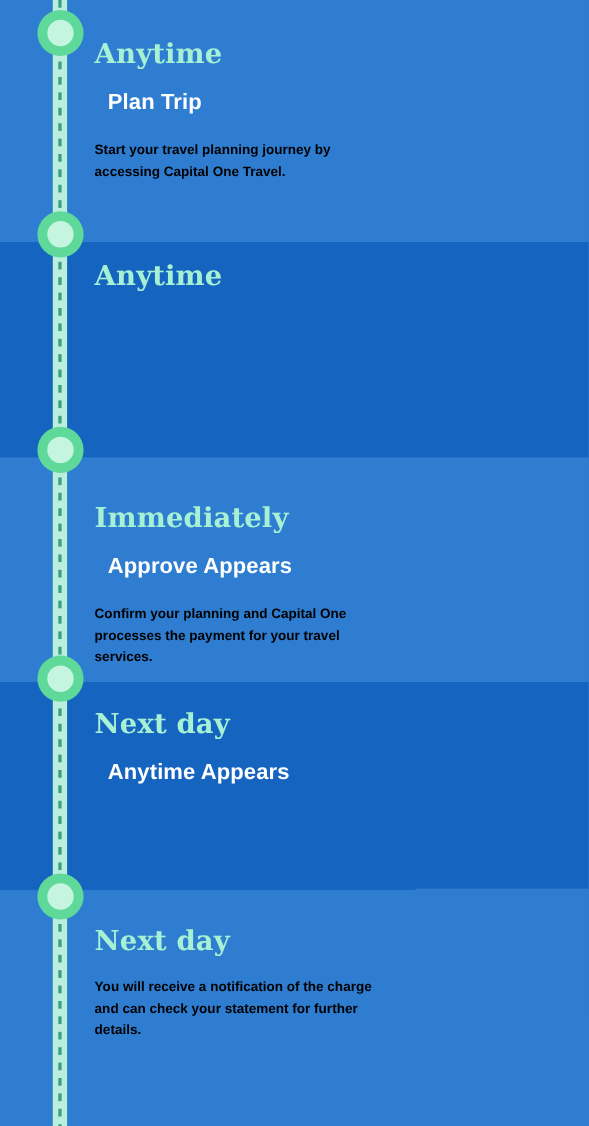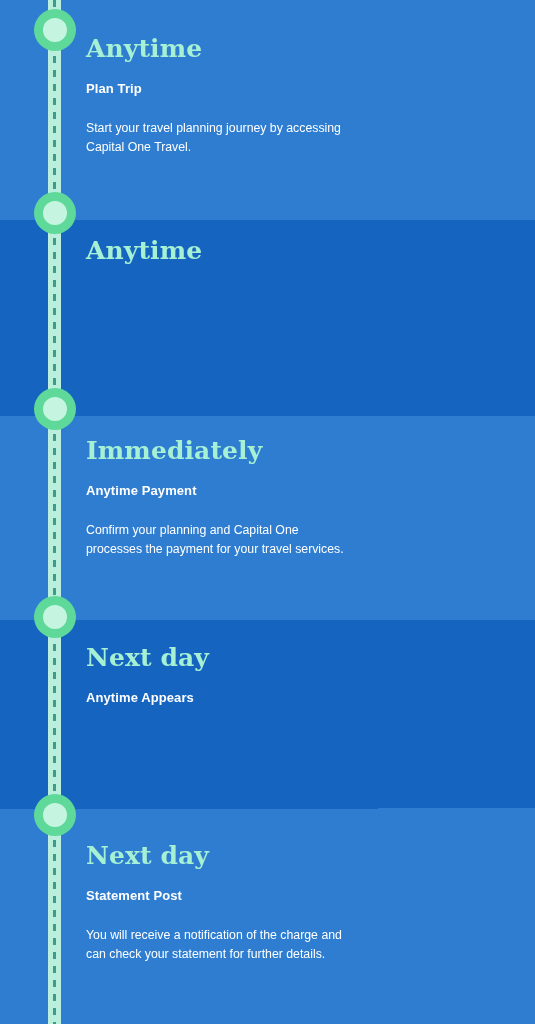--- a/index.html
+++ b/index.html
@@ -98,32 +98,32 @@
     font-weight: 700;
     font-size: 25px;
     line-height: 1.05;
     color: #A6F0D4;
     margin: 0 0 19px 0;
     letter-spacing: 0.1px;
   }
   .step-title {
     font-family: "Liberation Sans", sans-serif;
     font-weight: 700;
-    font-size: 13px;
+    font-size: 20px;
     line-height: 1.2;
     color: #FFFFFF;
-    margin: 0 0 22px 0;
+    margin: 0 0 22px 12px;
     letter-spacing: 0.1px;
   }
   .step-desc {
     font-family: "Liberation Sans", sans-serif;
-    font-weight: 400;
+    font-weight: 700;
     font-size: 12.3px;
     line-height: 1.58;
-    color: #ffffff;
+    color: #000000;
     margin: 0;
     max-width: 262px;
   }
 </style>
 </head>
 <body>
 
 <div id="timeline">
 
   <div class="band light" style="top:0px;height:220px;"></div>
@@ -157,30 +157,29 @@
   <div class="step" style="top:36px;">
     <div class="step-period">Anytime</div>
     <div class="step-title">Plan Trip</div>
     <div class="step-desc">Start your travel planning journey by accessing Capital One Travel.</div>
   </div>
 
   <div class="step" style="top:238px;">
     <div class="step-period">Anytime</div>
   </div>
 
-  <div class="step" style="top:438px;">
+  <div class="step" style="top:458px;">
     <div class="step-period">Immediately</div>
-    <div class="step-title">Anytime Payment</div>
+    <div class="step-title">Approve Appears</div>
     <div class="step-desc">Confirm your planning and Capital One processes the payment for your travel services.</div>
   </div>
 
   <div class="step" style="top:645px;">
     <div class="step-period">Next day</div>
     <div class="step-title">Anytime Appears</div>
   </div>
 
   <div class="step" style="top:843px;">
     <div class="step-period">Next day</div>
-    <div class="step-title">Statement Post</div>
     <div class="step-desc">You will receive a notification of the charge and can check your statement for further details.</div>
   </div>
 
 </div>
 
 </body></html>

